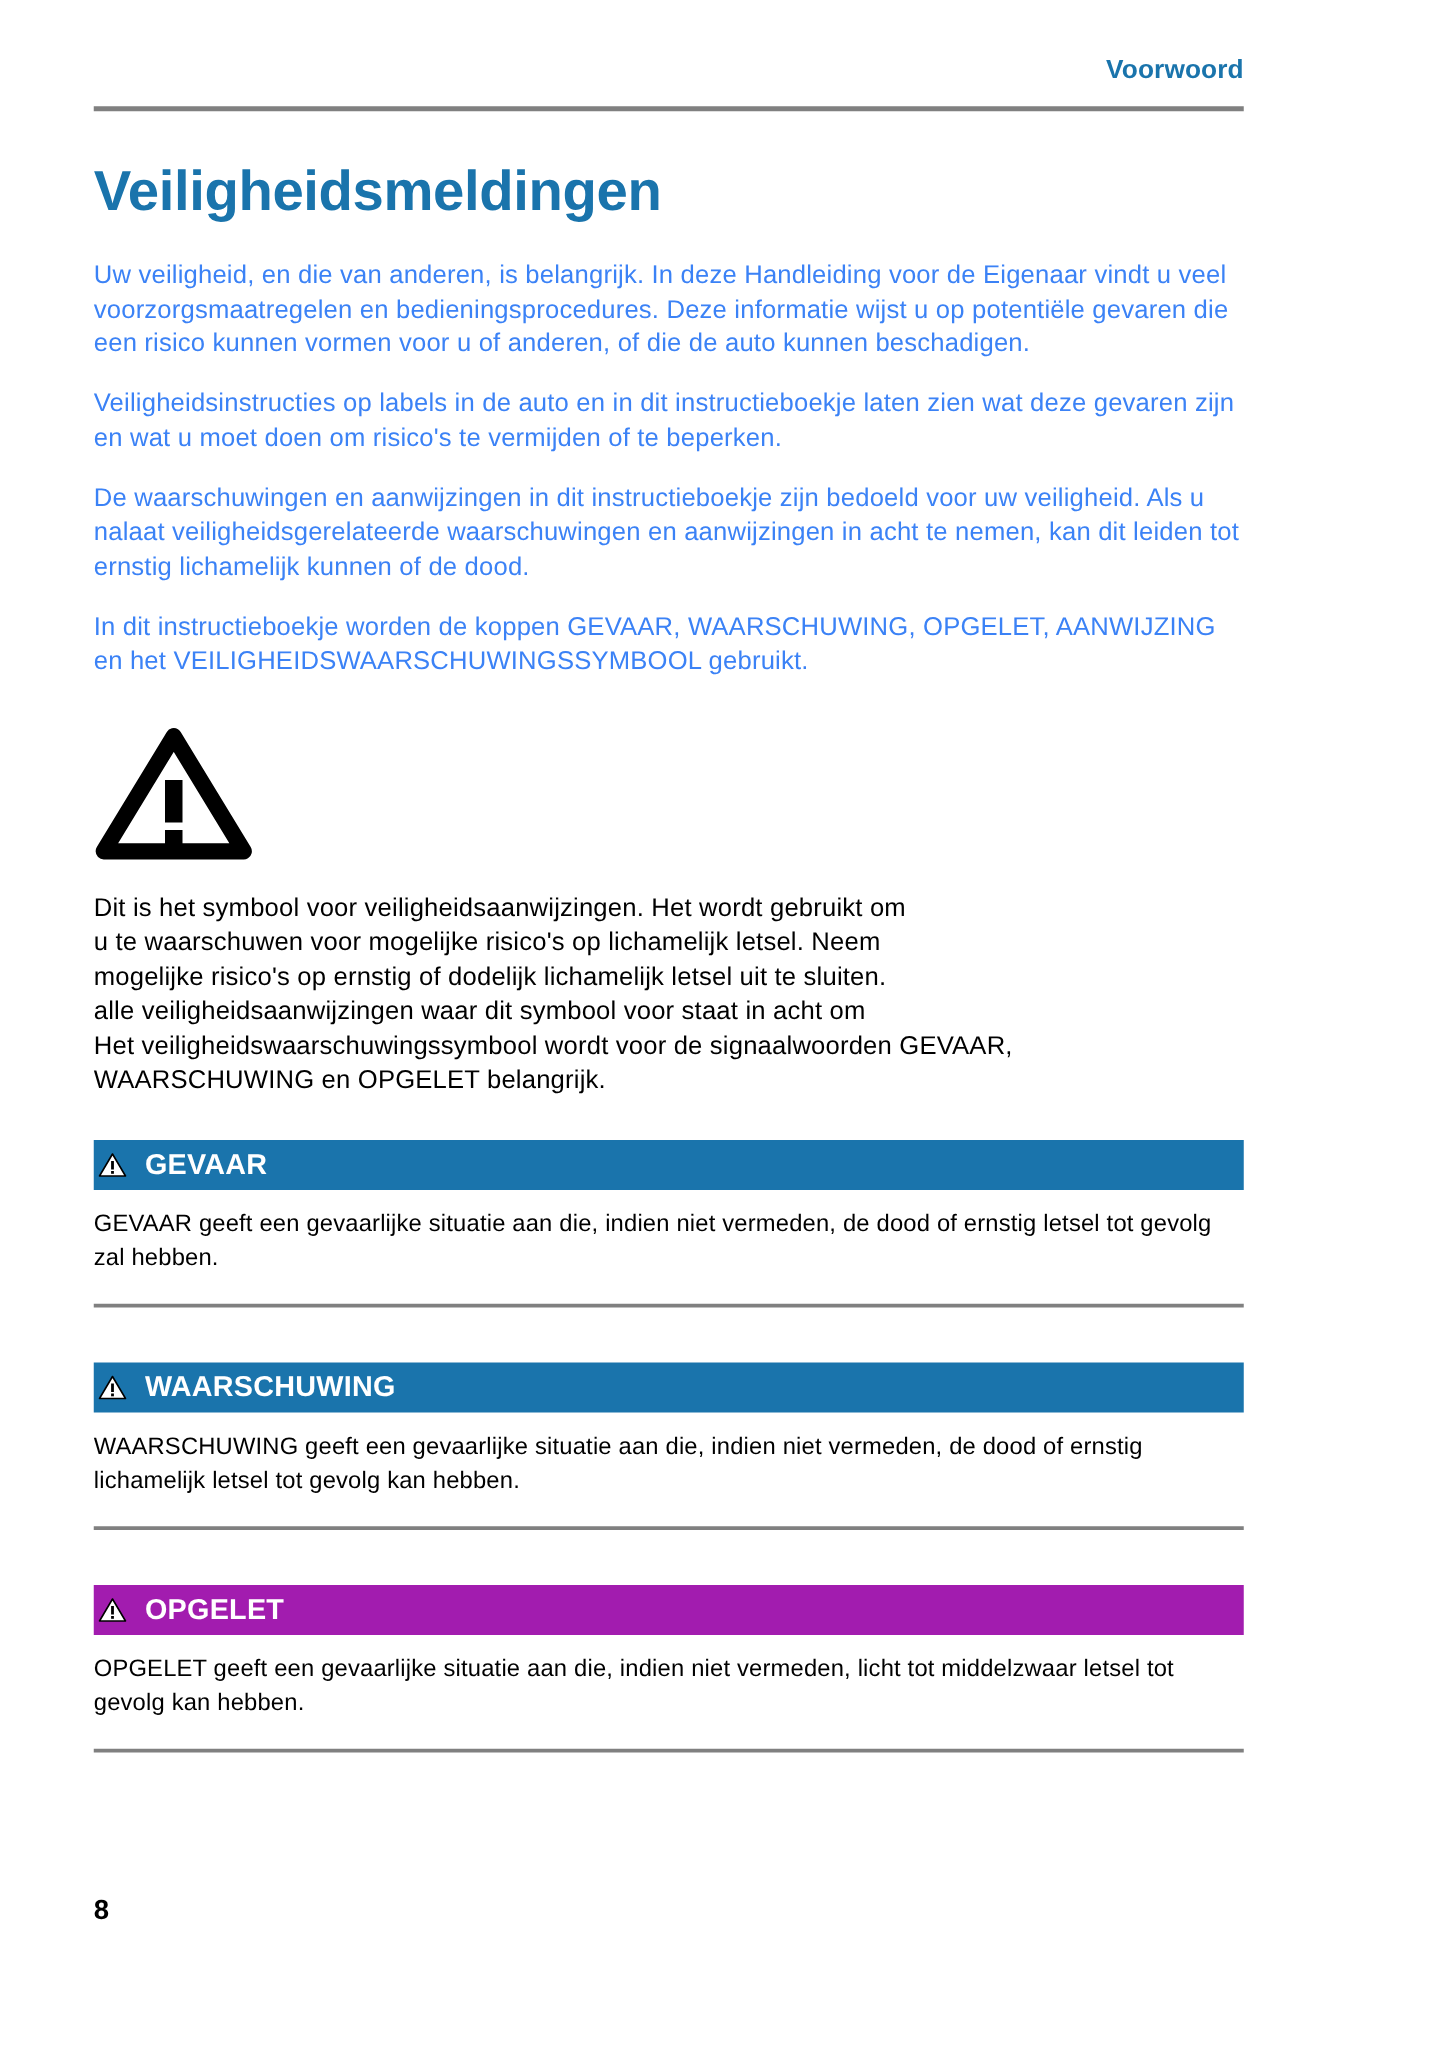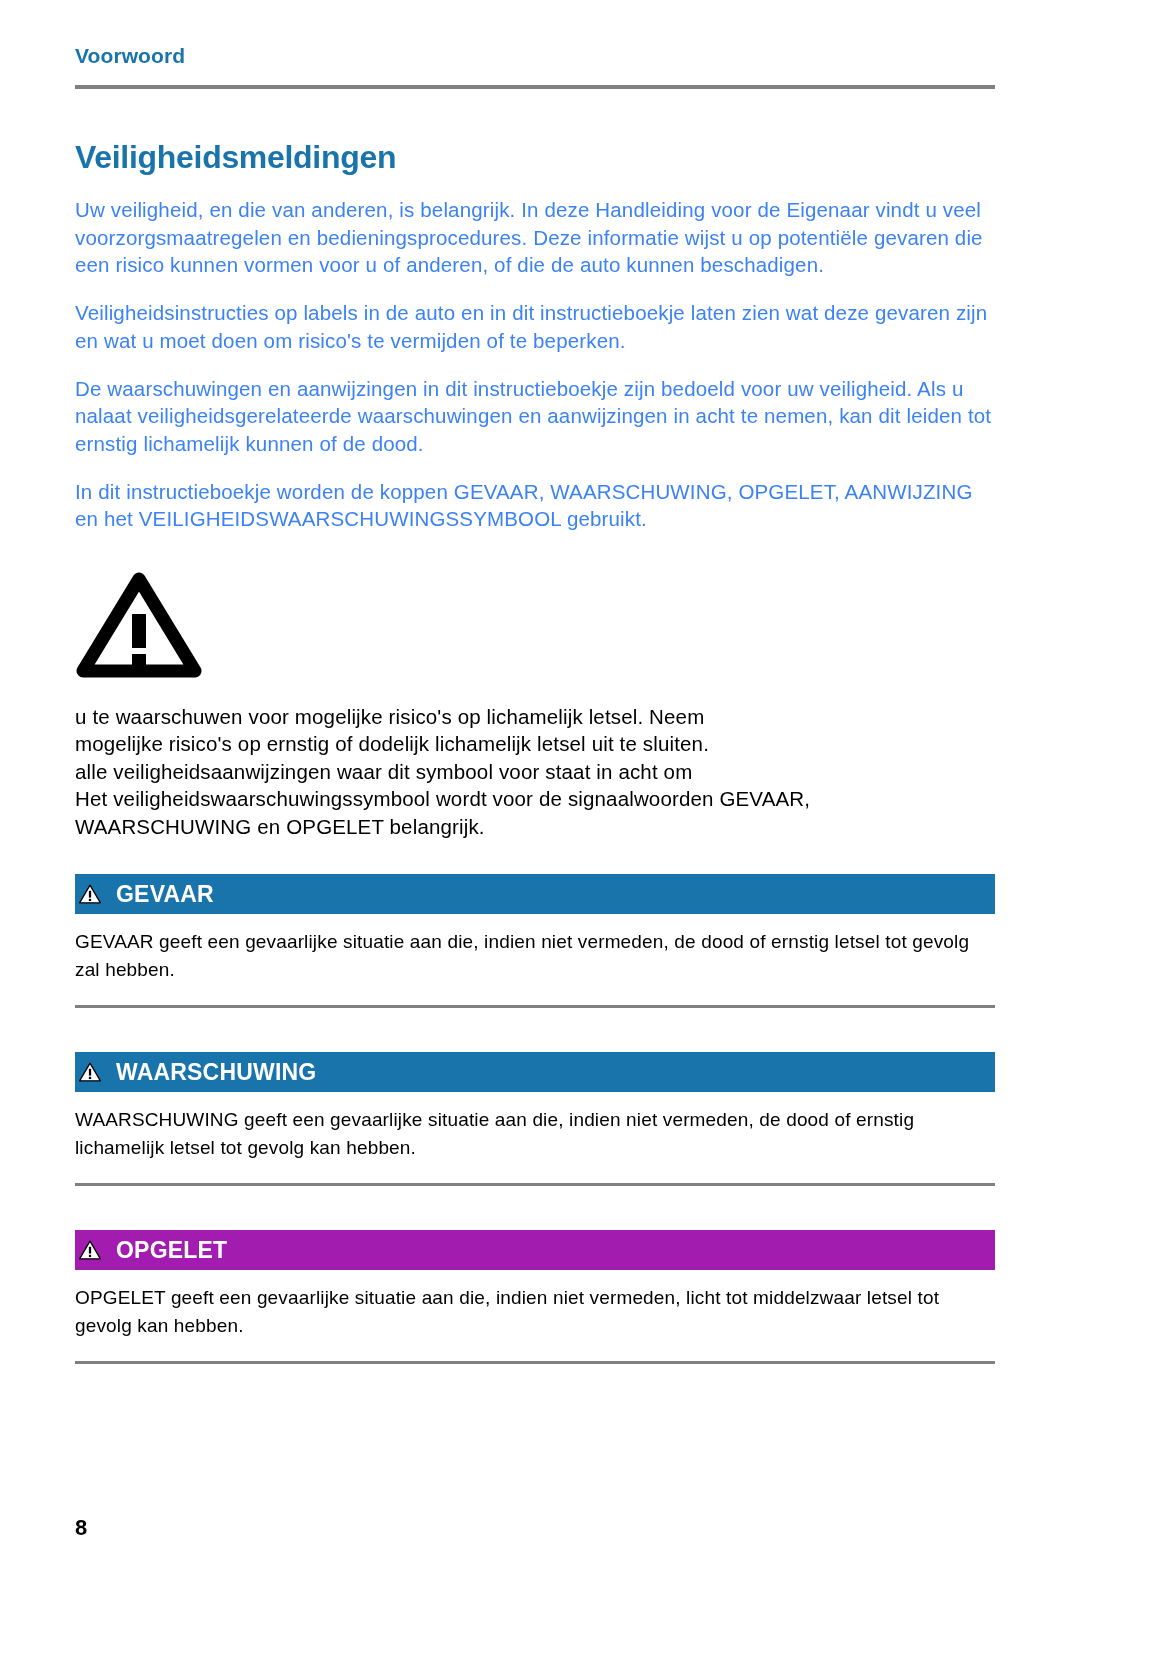--- a/index.html
+++ b/index.html
@@ -30,32 +30,33 @@
   }
 
   
   .running-head {
     margin-top: 44px;
     font-size: 21px;
     font-weight: 600;
     color: #1a74ac;
     letter-spacing: 0.1px;
     line-height: 1.1;
+    text-align: right;
   }
   .head-rule {
     margin-top: 18px;
     height: 4px;
     background: #808080;
     width: 920px;
   }
 
   
   .main-title {
-    margin-top: 52px;
-    font-size: 32px;
+    margin-top: 40px;
+    font-size: 45px;
     font-weight: 700;
     color: #1a74ac;
     letter-spacing: -0.3px;
     line-height: 1.05;
   }
 
   
   .para {
     margin-top: 17px;
     font-size: 20.5px;
@@ -154,20 +155,21 @@
 
     <div class="symbol-block">
       <svg width="128" height="112" viewBox="0 0 128 112" xmlns="http://www.w3.org/2000/svg">
         <path d="M64 10 L120 102 L8 102 Z" fill="none" stroke="#000000" stroke-width="13" stroke-linejoin="round" stroke-linecap="round"></path>
         <rect x="57" y="45" width="14" height="34" fill="#000000"></rect>
         <rect x="57" y="85" width="14" height="13" fill="#000000"></rect>
       </svg>
     </div>
 
     <div class="symbol-caption">
+      <div>Dit is het symbool voor veiligheidsaanwijzingen. Het wordt gebruikt om</div>
       <div>u te waarschuwen voor mogelijke risico's op lichamelijk letsel. Neem</div>
       <div>mogelijke risico's op ernstig of dodelijk lichamelijk letsel uit te sluiten.</div>
       <div>alle veiligheidsaanwijzingen waar dit symbool voor staat in acht om</div>
       <div>Het veiligheidswaarschuwingssymbool wordt voor de signaalwoorden GEVAAR,</div>
       <div>WAARSCHUWING en OPGELET belangrijk.</div>
     </div>
 
     <div class="notice-spacer-lg"></div>
 
     <div class="notice">

